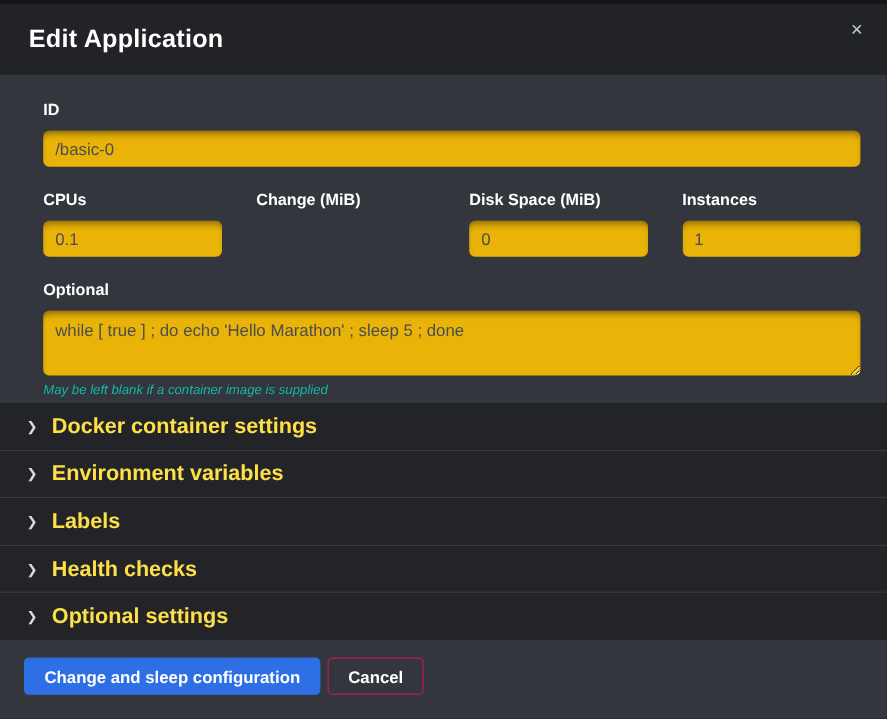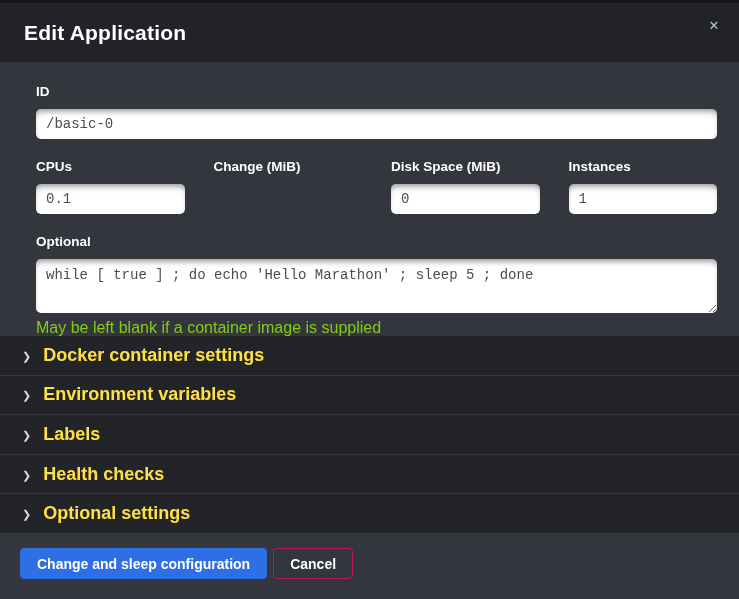--- a/index.html
+++ b/index.html
@@ -53,24 +53,24 @@
     font-size: 13.5px;
     font-weight: 700;
     margin-bottom: 7px;
   }
   .text-input {
     display: block;
     width: 100%;
     height: 30px;
     border: none;
     border-radius: 5px;
-    background: #ffffff;
+    background: #eab308;
     box-shadow: inset 0 5px 6px -3px rgba(0,0,0,.45);
     padding: 0 10px;
-    font-family: Liberation Mono, monospace;
+    font-family: Liberation Sans, sans-serif;
     font-size: 14px;
     color: #4a4d52;
     outline: none;
     margin-top: 10px;
   }
   .field-group { margin-bottom: 20px; }
   .field-row {
     display: grid;
     grid-template-columns: repeat(4, 1fr);
     column-gap: 29px;
@@ -78,22 +78,23 @@
   }
   .field-row .field-group { margin-bottom: 0; }
   textarea.text-input {
     height: 54px;
     padding: 7px 10px;
     resize: both;
     line-height: 1.35;
   }
   .help-text {
     margin-top: 6px;
-    color: #84cc16;
-    font-size: 16px;
+    color: #14b8a6;
+    font-size: 11px;
+    font-style: italic;
   }
   
   .accordion {
     height: 197px; flex: none;
     background: #232428;
     display: flex; flex-direction: column;
   }
   .accordion-row {
     flex: 1 1 auto;
     display: flex; align-items: center;

